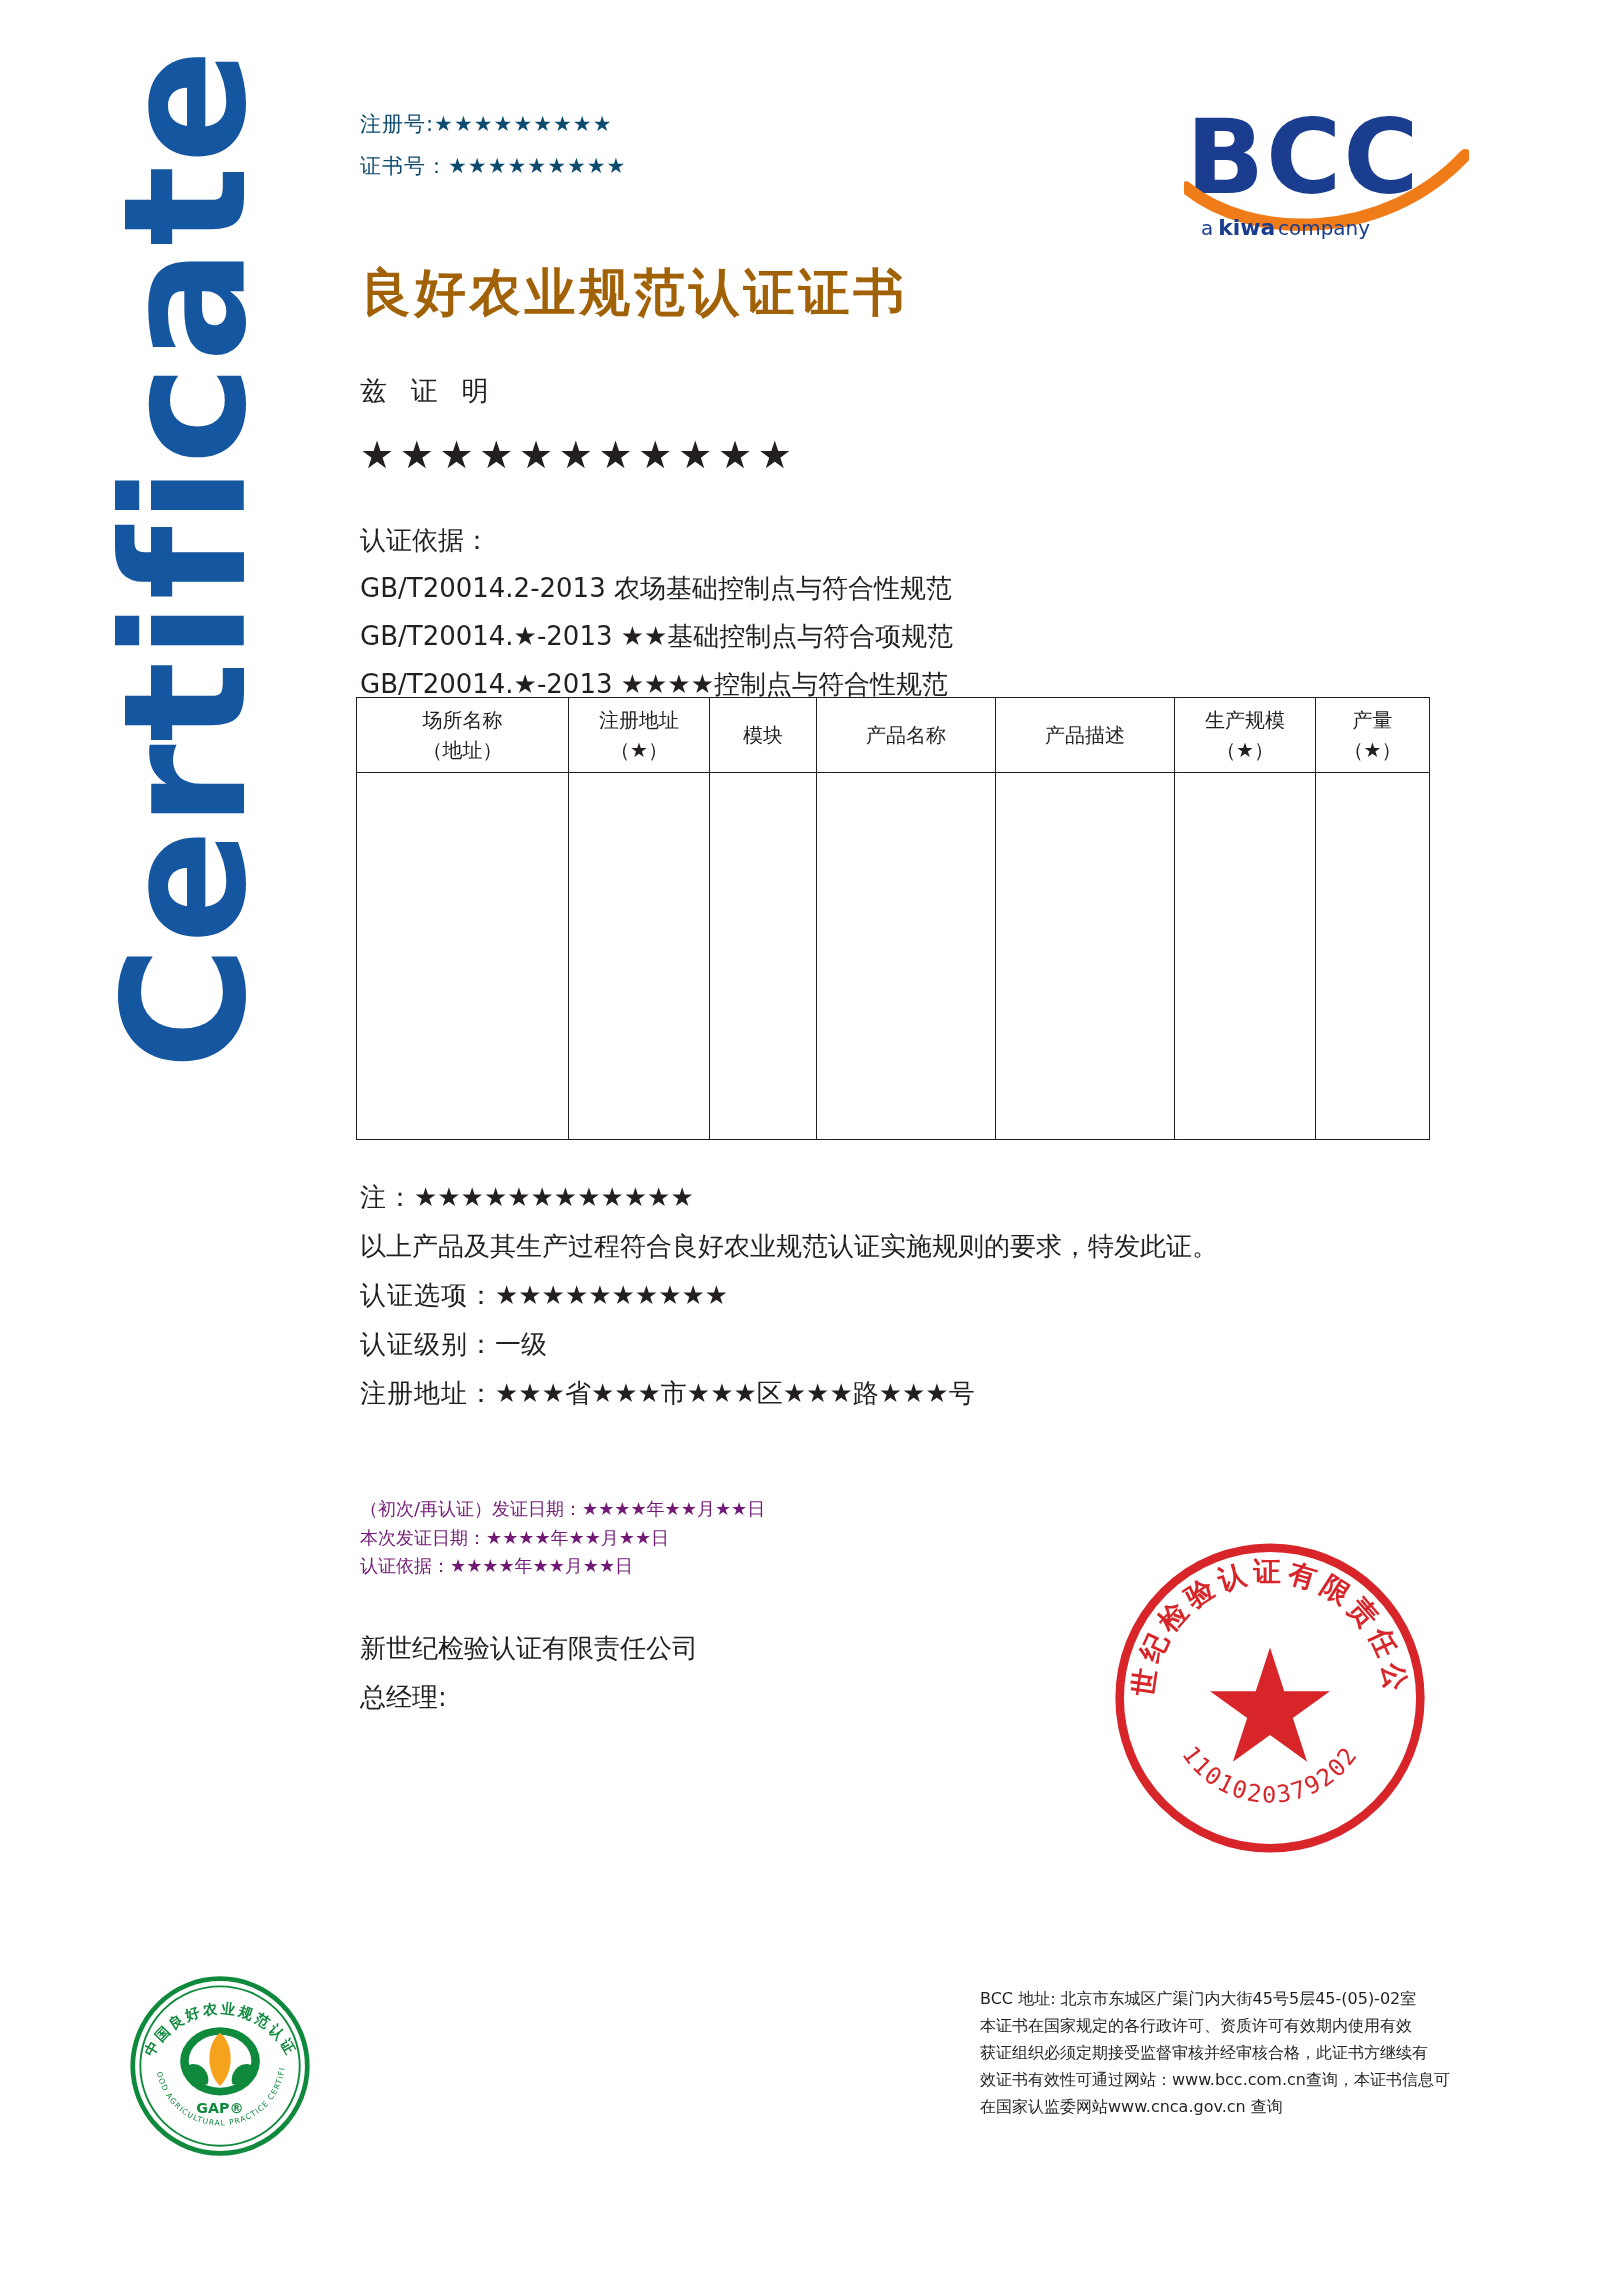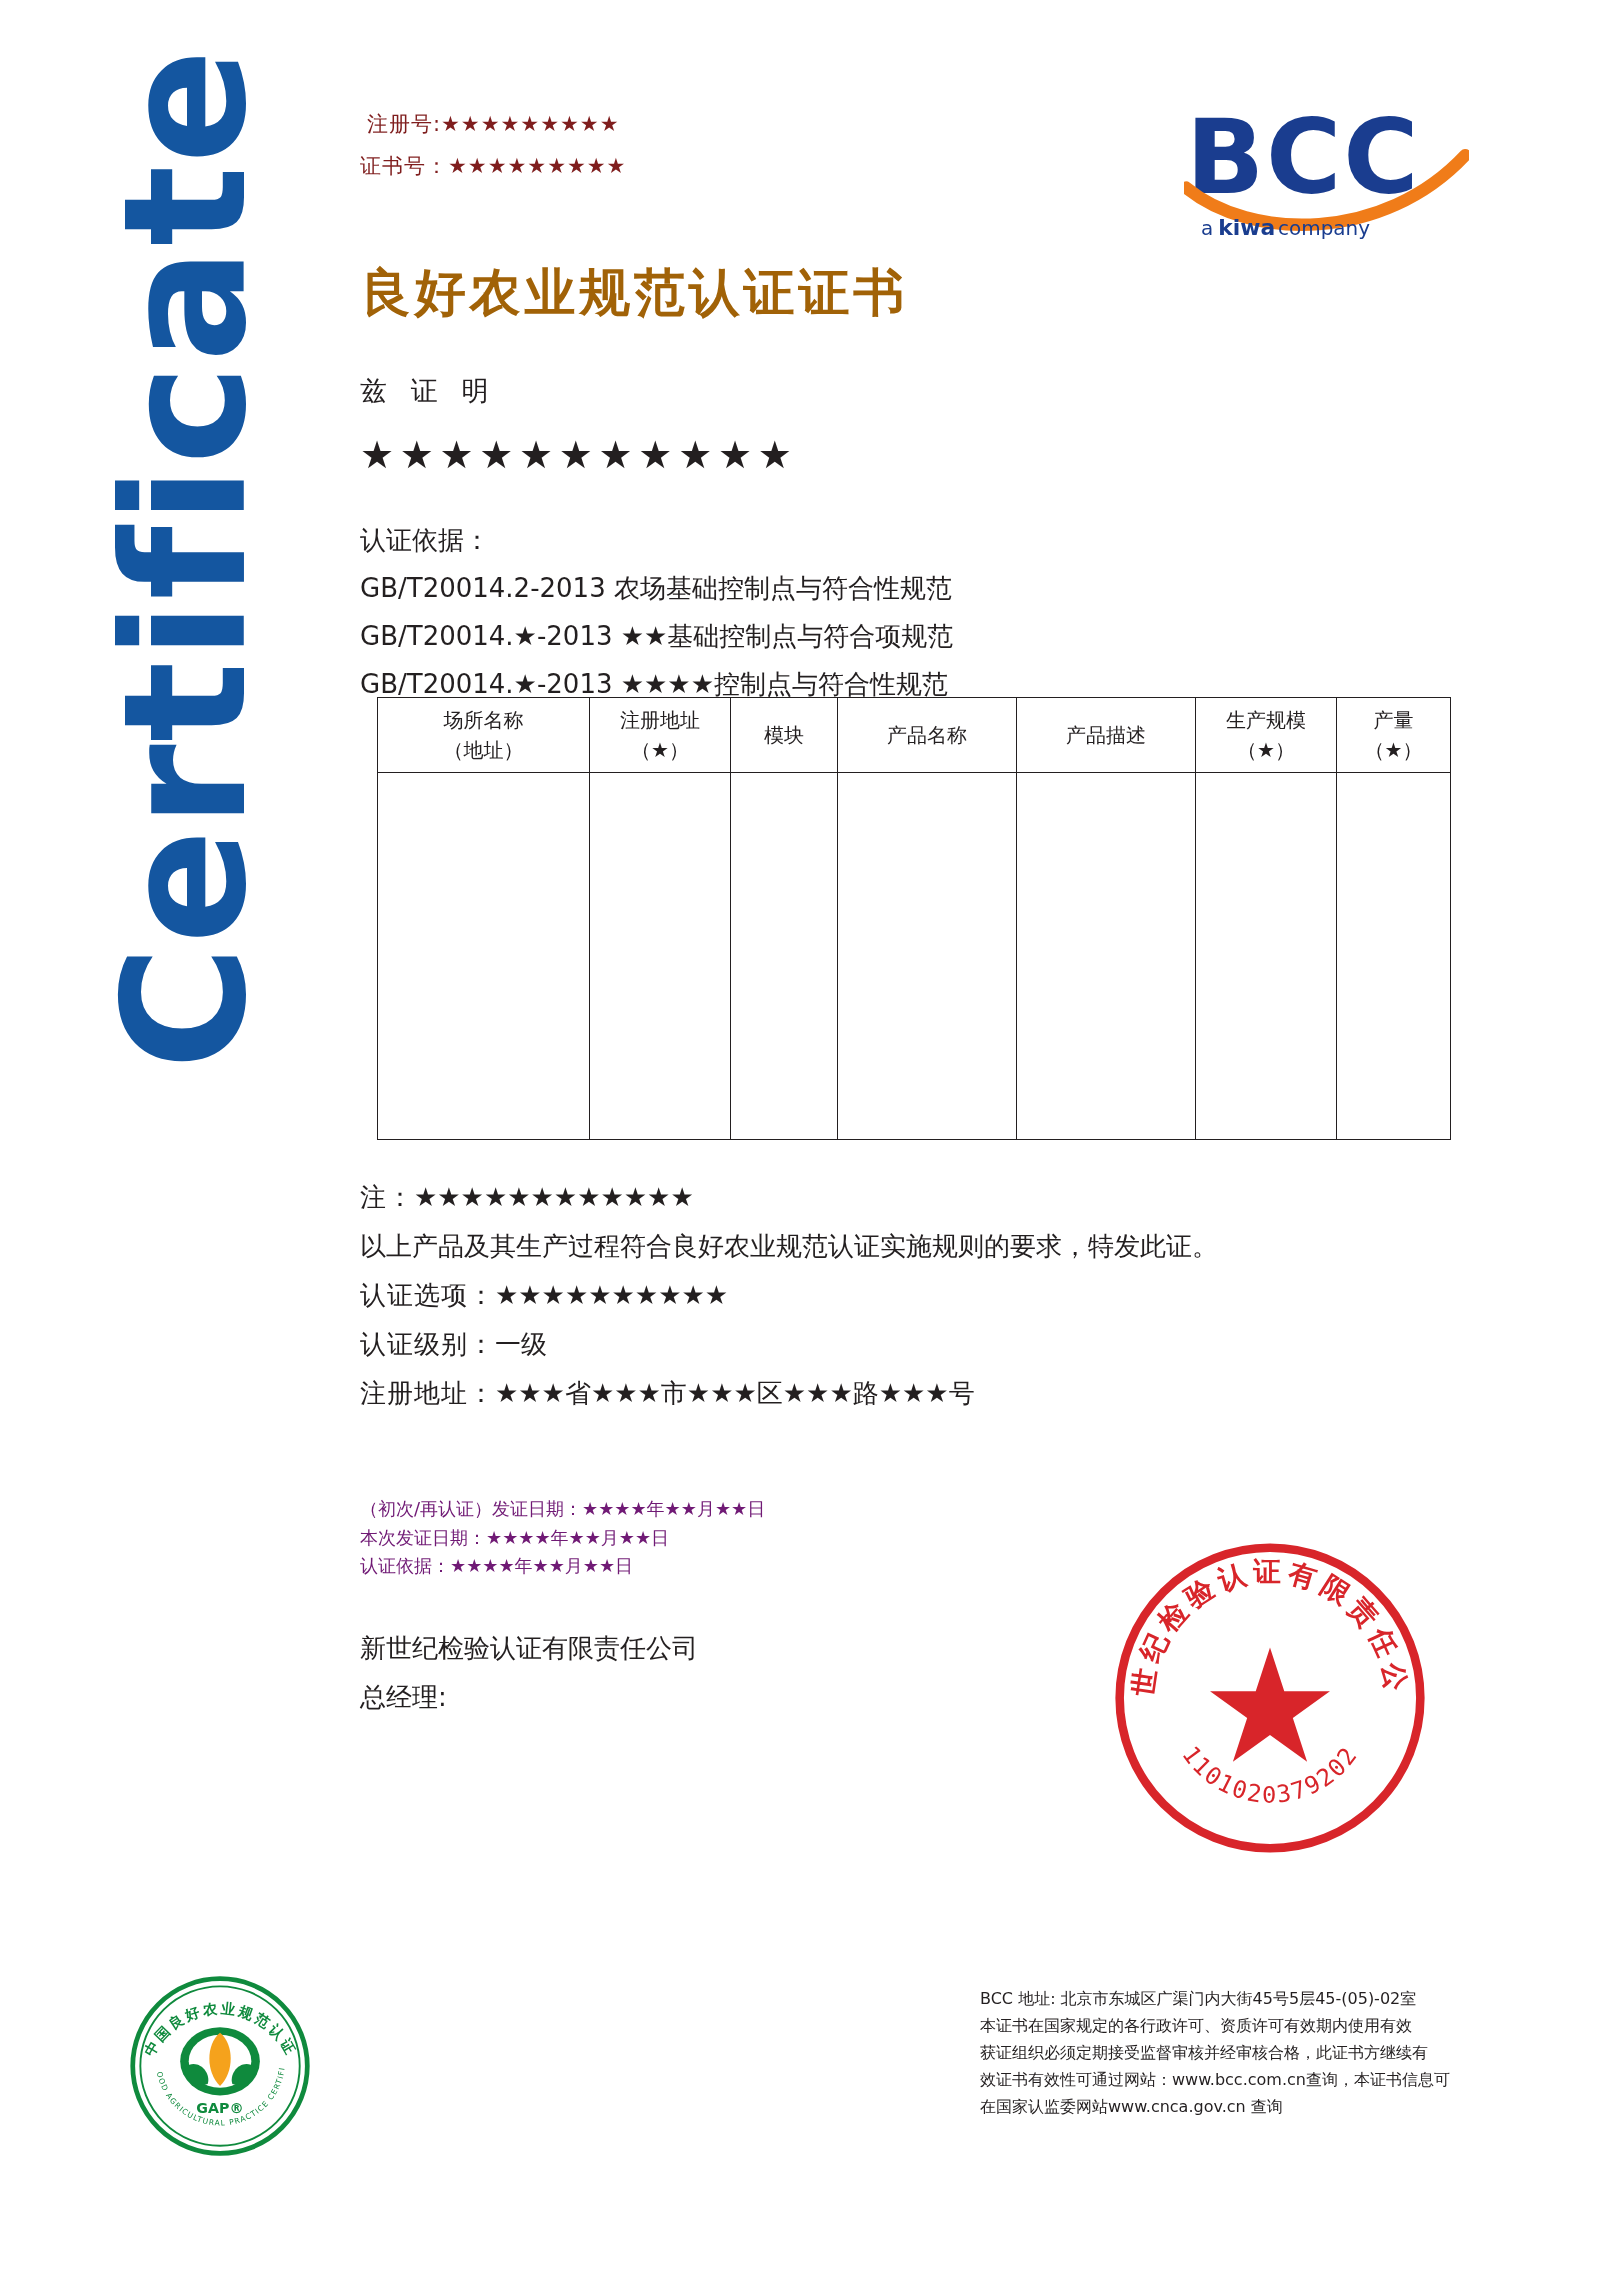--- a/index.html
+++ b/index.html
@@ -39,23 +39,22 @@
     user-select: none;
   }
 
   
   .reg-block {
     position: absolute;
     left: 360px;
     top: 103px;
     font-size: 21px;
     line-height: 42px;
-    color: #7f1d1d;
+    color: #0c4a6e;
     letter-spacing: 1px;
-    text-align: center;
   }
   .reg-line { white-space: nowrap; }
   .stars { letter-spacing: 1px; }
 
   
   .logo {
     position: absolute;
     left: 1184px;
     top: 100px;
     width: 285px;
@@ -106,21 +105,20 @@
   }
 
   
   .tbl {
     position: absolute;
     left: 356px;
     top: 697px;
     width: 1073px;
     border-collapse: collapse;
     table-layout: fixed;
-    margin-left: 21px;
   }
   .tbl th, .tbl td {
     border: 1px solid #231f20;
     font-weight: normal;
     font-size: 20px;
     color: #231f20;
     text-align: center;
     vertical-align: middle;
     padding: 0;
     line-height: 30px;

